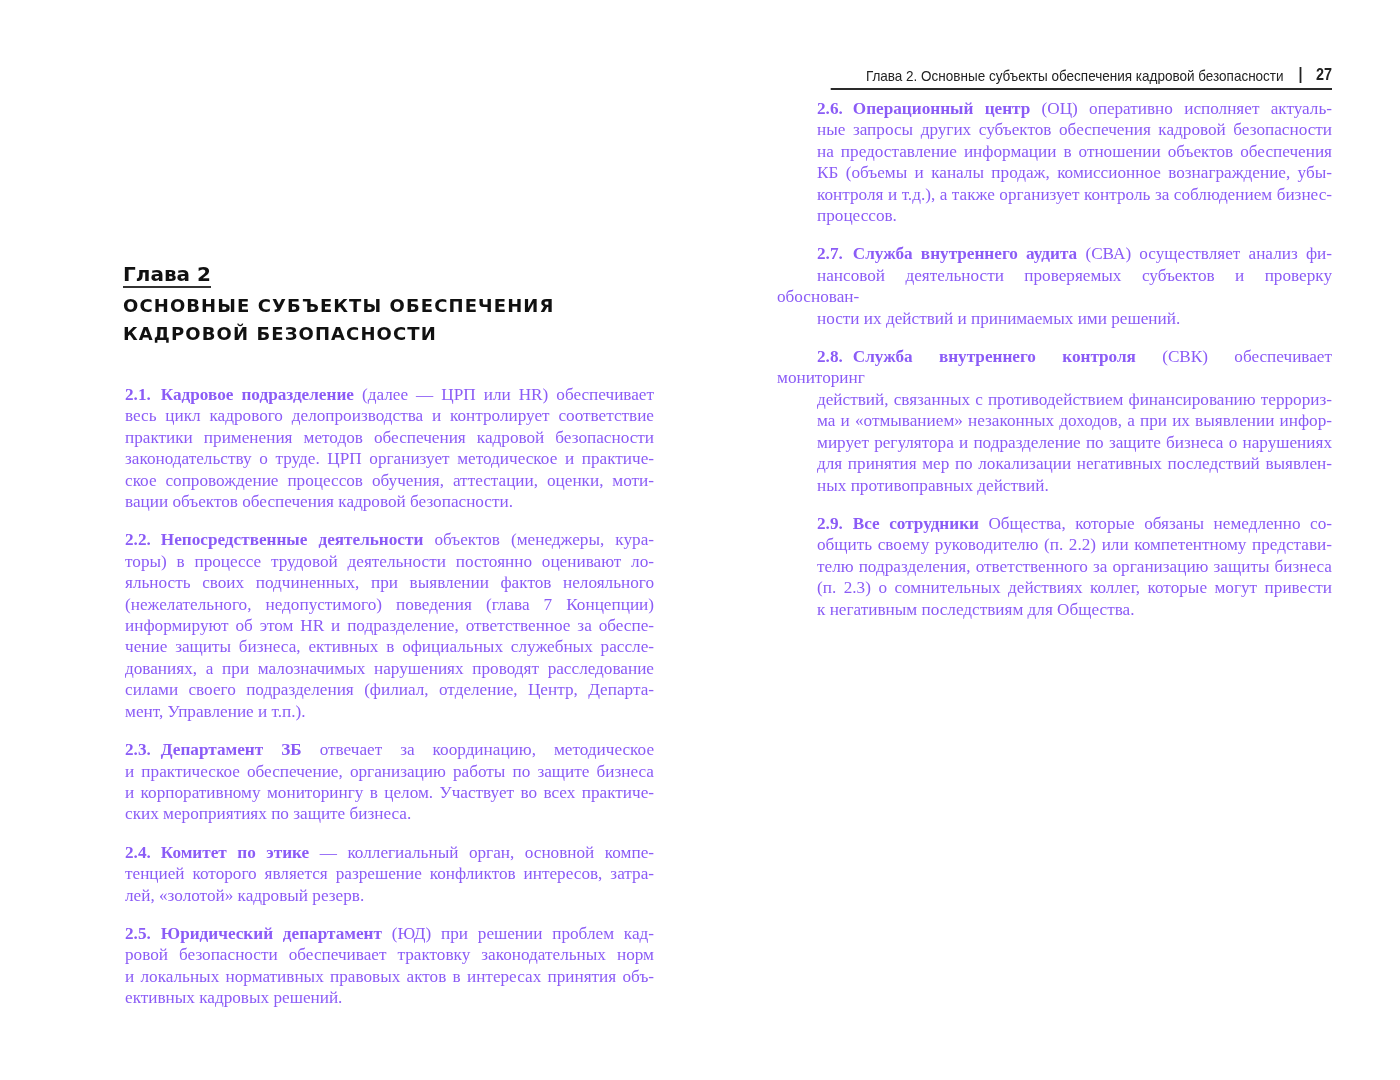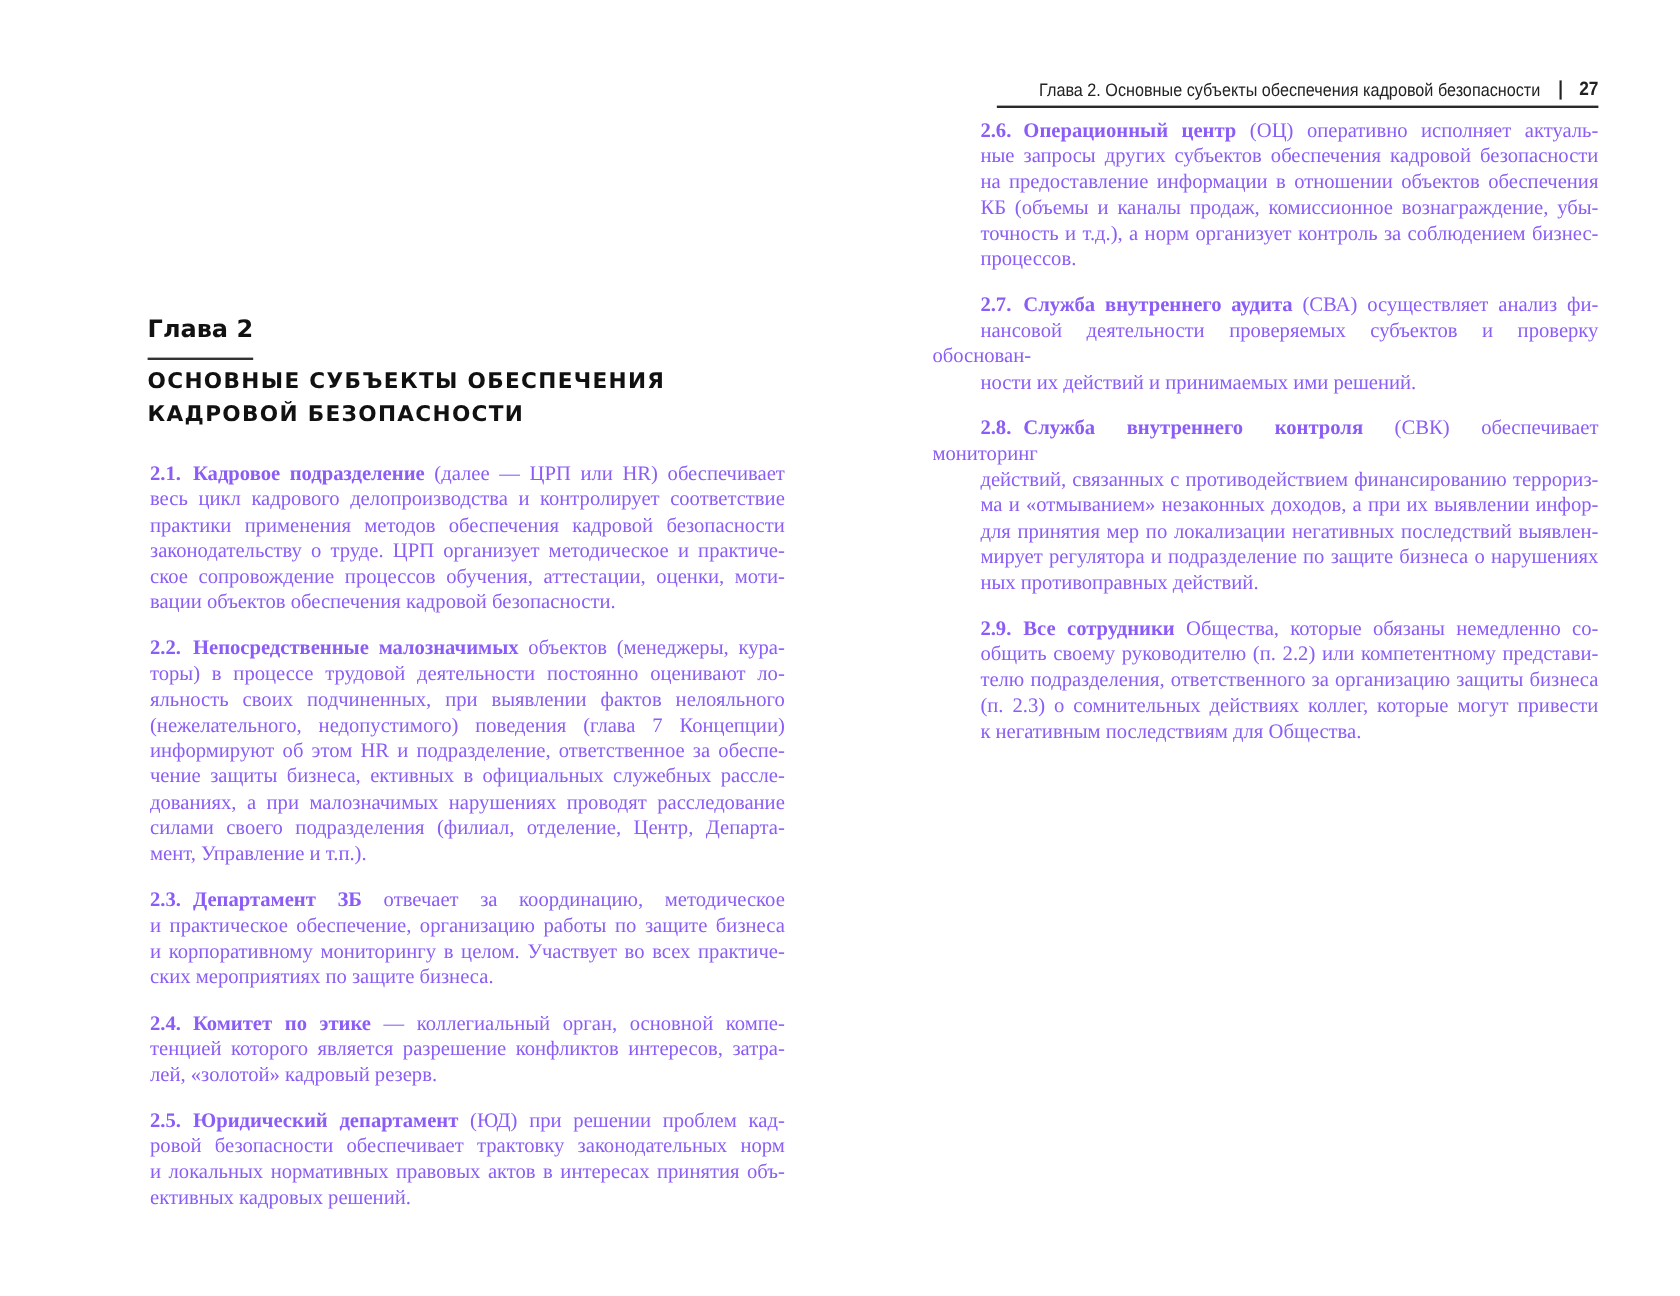--- a/index.html
+++ b/index.html
@@ -23,21 +23,21 @@
       display: inline-block; width: 2px; height: 16px; background: #222; margin: 0 16px 0 18px;
     }
     .running-header .hdr-page { font-weight: bold; font-size: 16px; }
 
     .chapter {
       position: absolute; left: 123px; top: 262px; width: 520px;
       font-family: "DejaVu Sans", sans-serif; color: #111;
     }
     .chapter .chap-label {
       display: inline-block; font-size: 20px; font-weight: bold;
-      border-bottom: 2px solid #333; padding-bottom: 12px; line-height: 24px;
+      border-bottom: 2px solid #333; padding-bottom: 0px; line-height: 24px;
     }
     .chapter .chap-title {
       margin-top: 4px; font-size: 18px; font-weight: bold; letter-spacing: 1.1px; line-height: 28px;
     }
 
     .col {
       position: absolute; width: 568px;
       font-family: "Liberation Serif", serif; font-size: 17.2px; line-height: 21.4px;
       text-align: justify; color: #8b5cf6;
     }
@@ -65,21 +65,21 @@
   <div class="col col-left" id="col-left">
       <div class="para">
         <span class="line" style="text-indent: 40px;"><span class="num">2.1.</span><span class="term">Кадровое подразделение</span><span> (далее — ЦРП или HR) обеспечивает</span></span>
         <span class="line">весь цикл кадрового делопроизводства и контролирует соответствие</span>
         <span class="line">практики применения методов обеспечения кадровой безопасности</span>
         <span class="line">законодательству о труде. ЦРП организует методическое и практиче-</span>
         <span class="line">ское сопровождение процессов обучения, аттестации, оценки, моти-</span>
         <span class="line last">вации объектов обеспечения кадровой безопасности.</span>
       </div>
       <div class="para">
-        <span class="line" style="text-indent: 40px;"><span class="num">2.2.</span><span class="term">Непосредственные малозначимых</span><span> объектов (менеджеры, кура-</span></span>
+        <span class="line" style="text-indent: 40px;"><span class="num">2.2.</span><span class="term">Непосредственные деятельности</span><span> объектов (менеджеры, кура-</span></span>
         <span class="line">торы) в процессе трудовой деятельности постоянно оценивают ло-</span>
         <span class="line">яльность своих подчиненных, при выявлении фактов нелояльного</span>
         <span class="line">(нежелательного, недопустимого) поведения (глава 7 Концепции)</span>
         <span class="line">информируют об этом HR и подразделение, ответственное за обеспе-</span>
         <span class="line">чение защиты бизнеса, ективных в официальных служебных рассле-</span>
         <span class="line">дованиях, а при малозначимых нарушениях проводят расследование</span>
         <span class="line">силами своего подразделения (филиал, отделение, Центр, Департа-</span>
         <span class="line last">мент, Управление и т.п.).</span>
       </div>
       <div class="para">
@@ -108,34 +108,34 @@
     <span class="hdr-sep"></span>
     <span class="hdr-page">27</span>
   </div>
 
   <div class="col col-right" id="col-right">
       <div class="para">
         <span class="line" style="text-indent: 40px;"><span class="num">2.6.</span><span class="term">Операционный центр</span><span> (ОЦ) оперативно исполняет актуаль-</span></span>
         <span class="line">ные запросы других субъектов обеспечения кадровой безопасности</span>
         <span class="line">на предоставление информации в отношении объектов обеспечения</span>
         <span class="line">КБ (объемы и каналы продаж, комиссионное вознаграждение, убы-</span>
-        <span class="line">точность и т.д.), а норм организует контроль за соблюдением бизнес-</span>
+        <span class="line">контроля и т.д.), а также организует контроль за соблюдением бизнес-</span>
         <span class="line last">процессов.</span>
       </div>
       <div class="para">
         <span class="line" style="text-indent: 40px;"><span class="num">2.7.</span><span class="term">Служба внутреннего аудита</span><span> (СВА) осуществляет анализ фи-</span></span>
         <span class="line">нансовой деятельности проверяемых субъектов и проверку обоснован-</span>
         <span class="line last">ности их действий и принимаемых ими решений.</span>
       </div>
       <div class="para">
         <span class="line" style="text-indent: 40px;"><span class="num">2.8.</span><span class="term">Служба внутреннего контроля</span><span> (СВК) обеспечивает мониторинг</span></span>
         <span class="line">действий, связанных с противодействием финансированию террориз-</span>
         <span class="line">ма и «отмыванием» незаконных доходов, а при их выявлении инфор-</span>
+        <span class="line">мирует регулятора и подразделение по защите бизнеса о нарушениях</span>
         <span class="line">для принятия мер по локализации негативных последствий выявлен-</span>
-        <span class="line">мирует регулятора и подразделение по защите бизнеса о нарушениях</span>
         <span class="line last">ных противоправных действий.</span>
       </div>
       <div class="para">
         <span class="line" style="text-indent: 40px;"><span class="num">2.9.</span><span class="term">Все сотрудники</span><span> Общества, которые обязаны немедленно со-</span></span>
         <span class="line">общить своему руководителю (п. 2.2) или компетентному представи-</span>
         <span class="line">телю подразделения, ответственного за организацию защиты бизнеса</span>
         <span class="line">(п. 2.3) о сомнительных действиях коллег, которые могут привести</span>
         <span class="line last">к негативным последствиям для Общества.</span>
       </div>
     </div>

